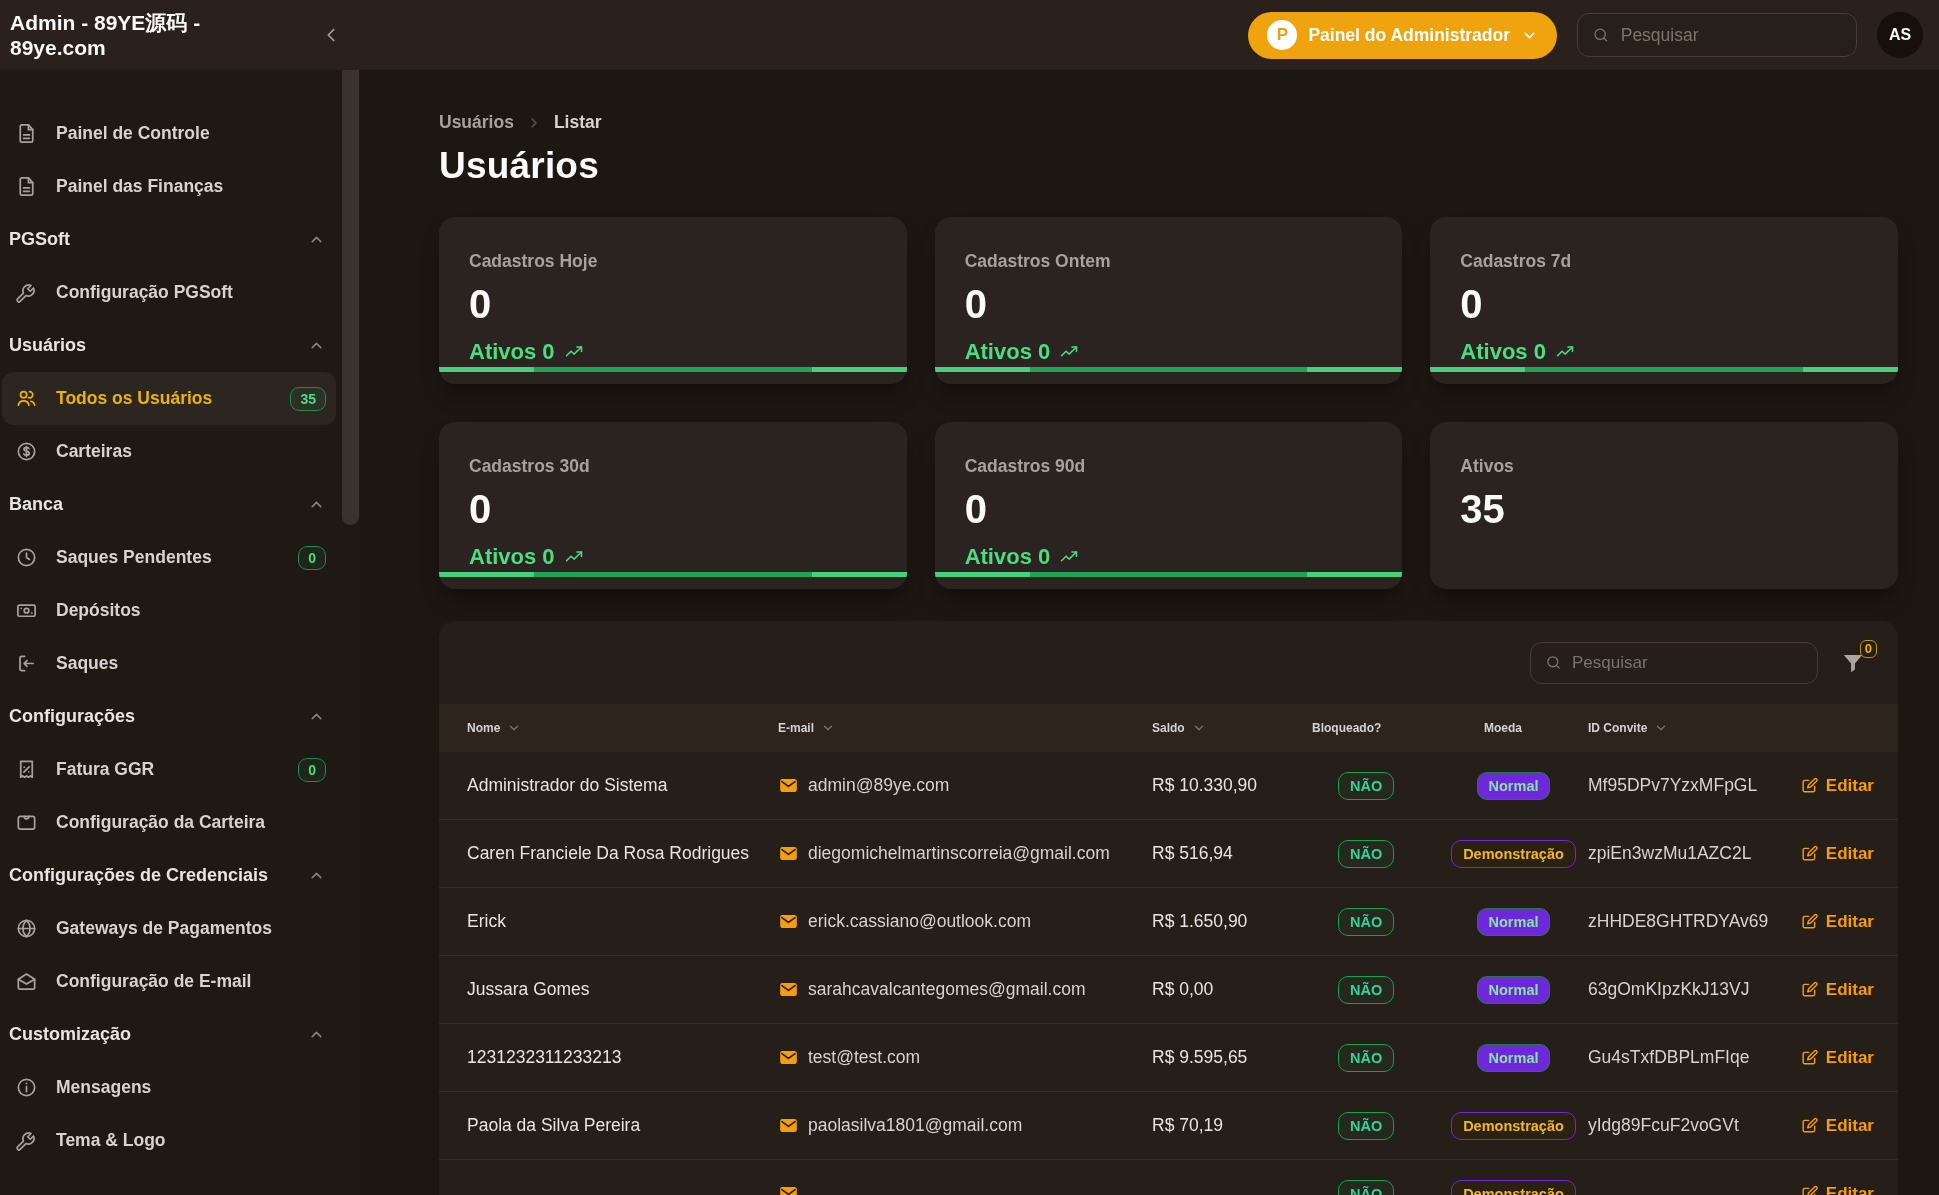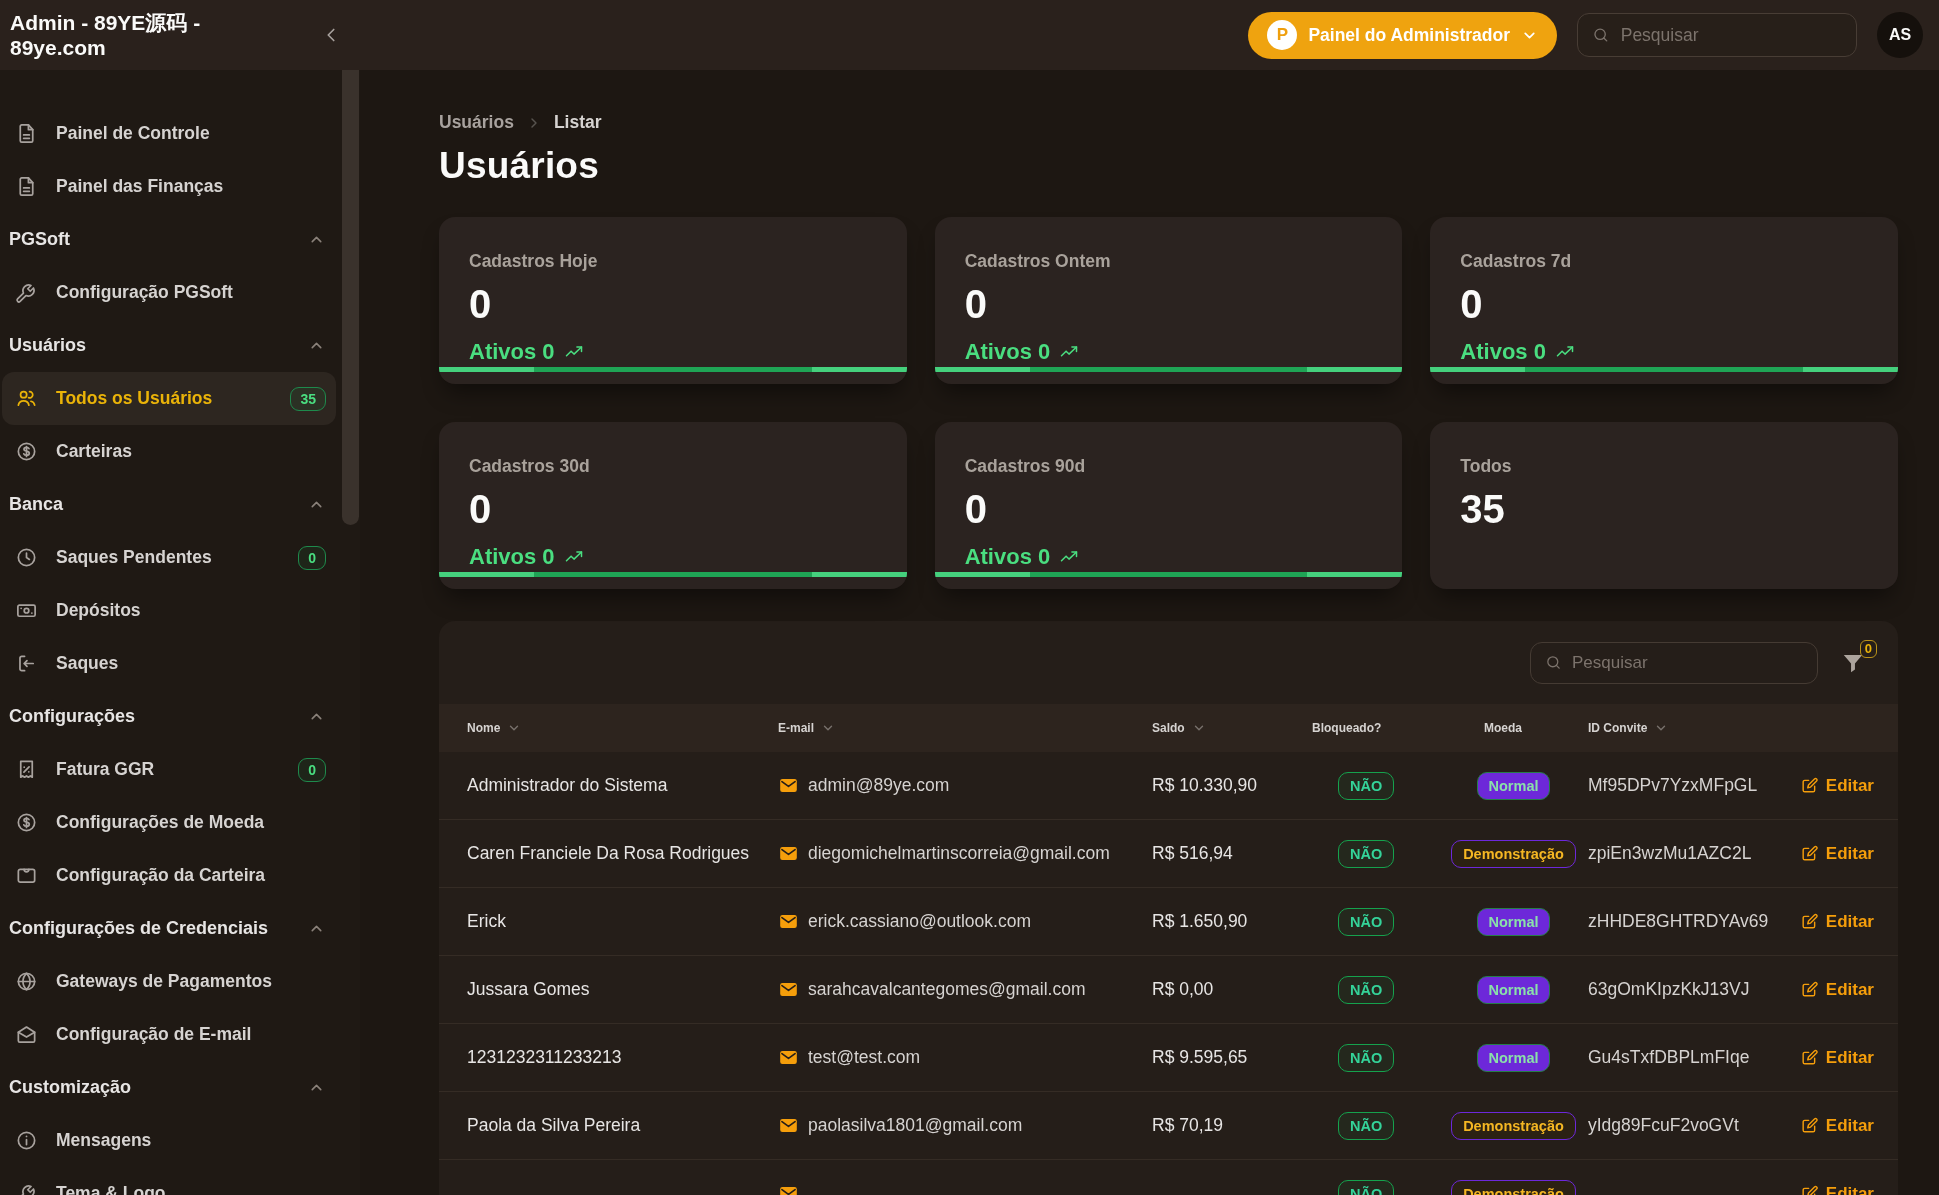--- a/index.html
+++ b/index.html
@@ -268,26 +268,20 @@
     </div>
     <div class="nav-item">
       <svg class="ico nico" width="23" height="23">
           <use href="#i-receipt-percent"></use>
         </svg>
       <span>Fatura GGR</span>
       <span class="nav-badge">0</span>
     </div>
     <div class="nav-item">
       <svg class="ico nico" width="23" height="23">
-          <use href="#i-dollar-circle"></use>
-        </svg>
-      <span>Configurações de Moeda</span>
-    </div>
-    <div class="nav-item">
-      <svg class="ico nico" width="23" height="23">
           <use href="#i-wallet"></use>
         </svg>
       <span>Configuração da Carteira</span>
     </div>
     <div class="nav-section">
       <span>Configurações de Credenciais</span>
       <svg class="ico sec-chev" width="17" height="17" style="stroke-width:2.2">
           <use href="#i-chevron-up"></use>
         </svg>
     </div>
@@ -384,21 +378,21 @@
         <div class="card-value">0</div>
         <div class="card-active">
           <span>Ativos 0</span>
           <svg class="ico" width="20" height="20">
               <use href="#i-trend-up"></use>
             </svg>
         </div>
         <div class="card-bar"></div>
       </div>
       <div class="card">
-        <div class="card-label">Todos</div>
+        <div class="card-label">Ativos</div>
         <div class="card-value">35</div>
       </div>
     </section>
 
     <section class="panel">
       <div class="panel-toolbar">
         <div class="panel-search">
           <svg class="ico" width="19" height="19">
               <use href="#i-search"></use>
             </svg>

